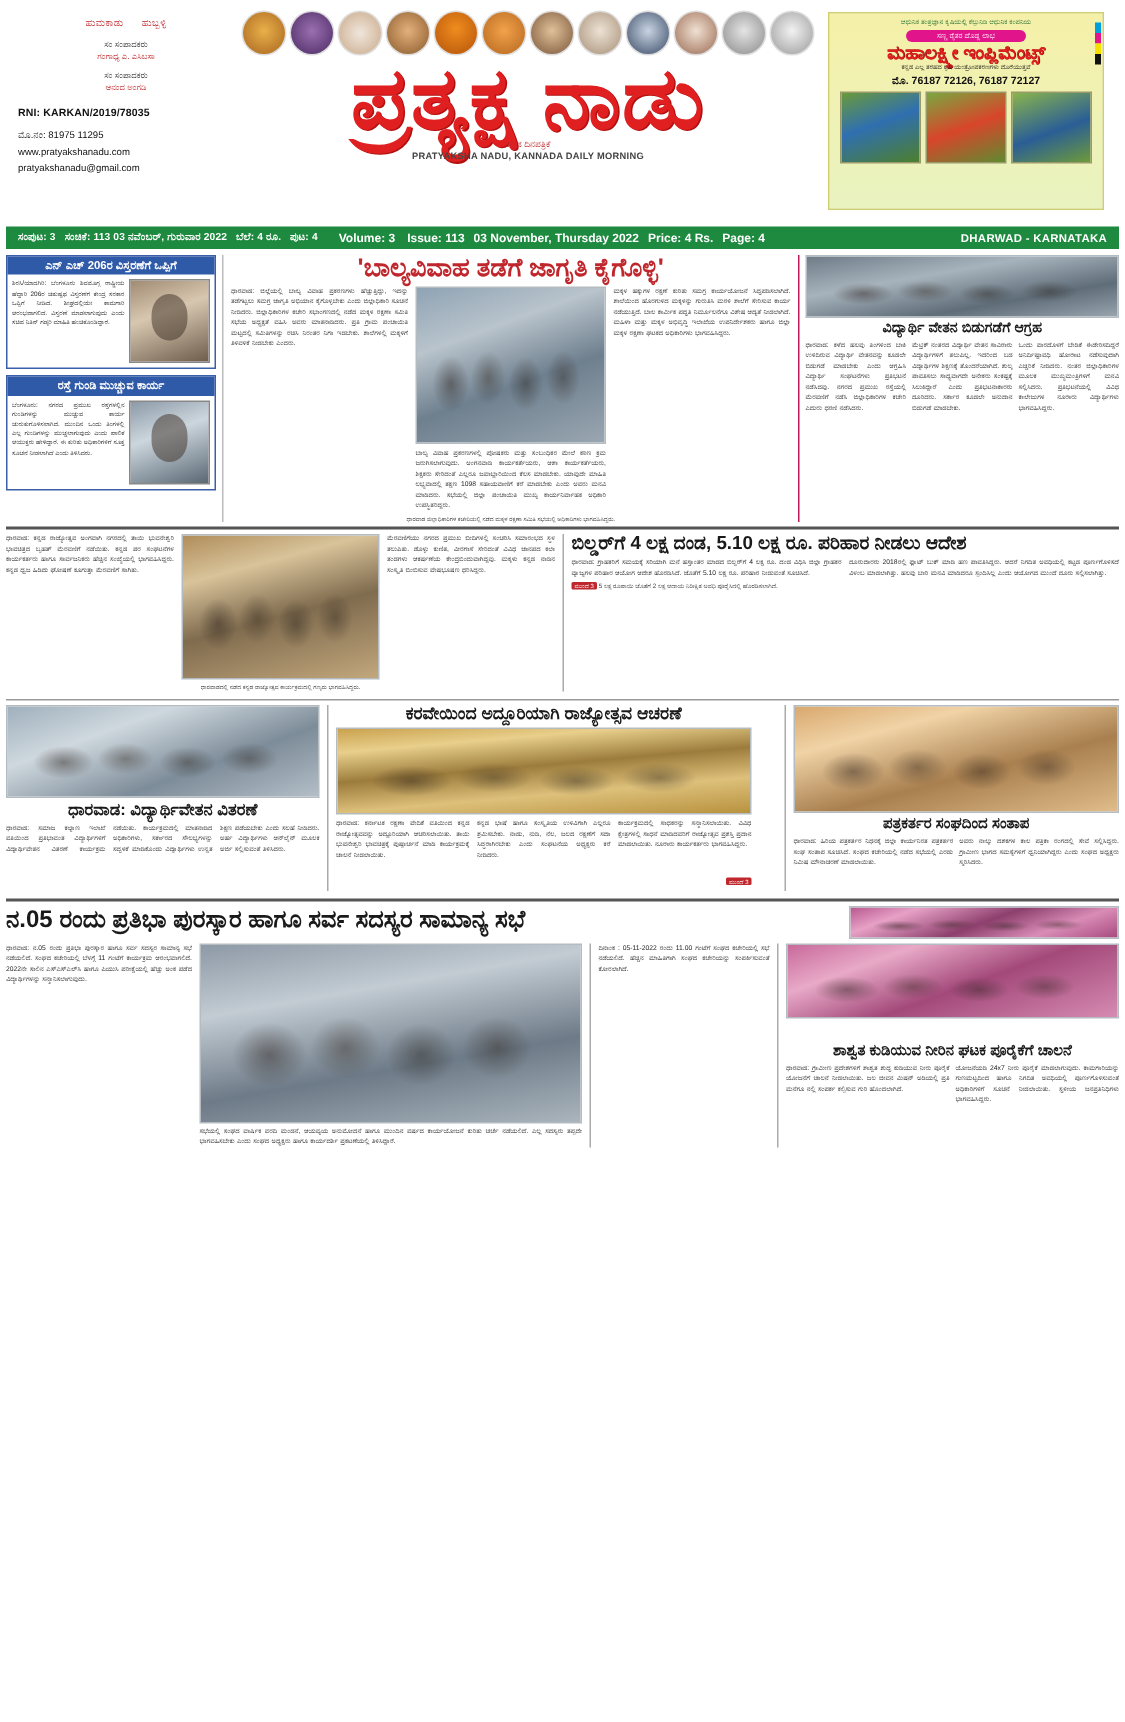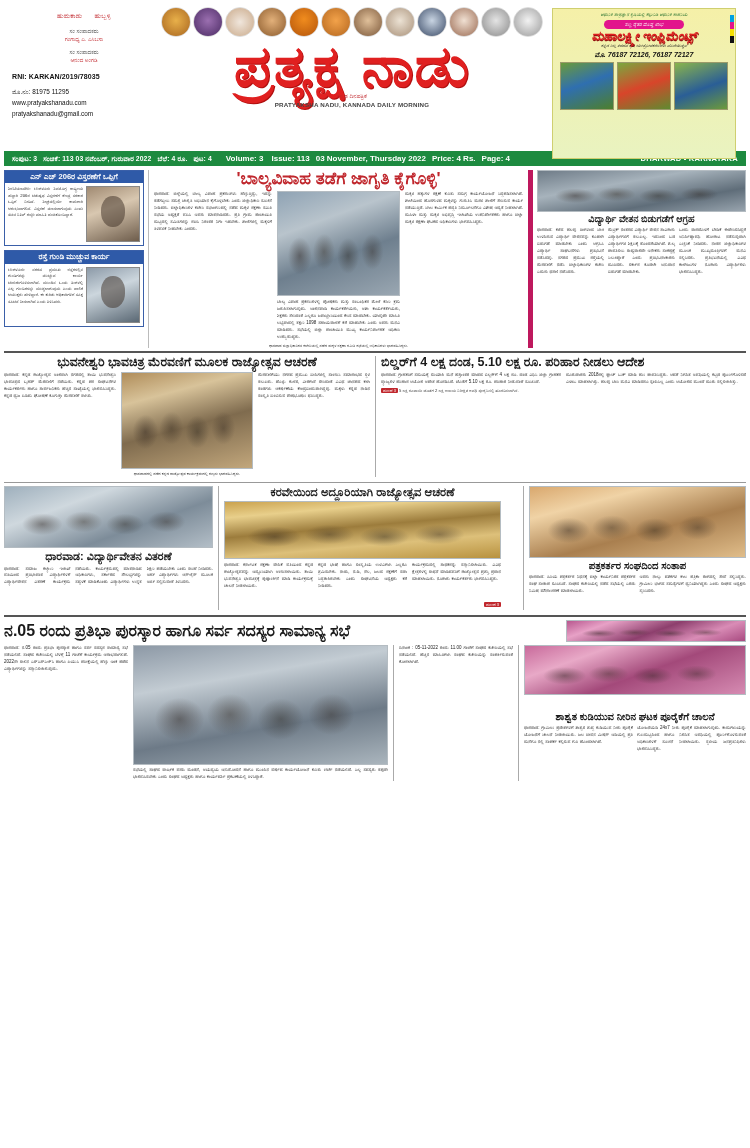--- a/index.html
+++ b/index.html
@@ -28,21 +28,21 @@
   .logo-k {
     font-family: "Liberation Sans", sans-serif;
     font-size: 57px; font-weight: bold; color: #e02020;
     letter-spacing: 1px; line-height: 1.0; margin-top: 1px;
     text-shadow: 1px 1px 0 #b01010;
   }
   .logo-sub-k { font-size: 6px; color: #c0272d; margin-top: -2px; }
   .logo-sub-e { font-size: 6.2px; font-weight: bold; color: #444; letter-spacing: .2px; margin-top: 1px; }
 
   .mast-right { width: 190px; padding: 4px 2px 0 4px; }
-  .ad-box { border: 1px solid #cfcf70; background: linear-gradient(#f5f0a8, #e9f3c0); height: 151px; padding: 3px 3px 2px 3px; position: relative; font-style: italic; }
+  .ad-box { border: 1px solid #cfcf70; background: linear-gradient(#f5f0a8, #e9f3c0); height: 132px; padding: 3px 3px 2px 3px; position: relative; }
   .ad-l1 { font-size: 4.6px; color: #1d6b2a; text-align: center; line-height: 1.3; }
   .ad-badge { margin: 2px auto 1px auto; width: 80px; background: #e2148c; color: #fff; font-size: 5px; text-align: center; border-radius: 9px; padding: 1px 0; }
   .ad-title { font-size: 12.5px; font-weight: bold; color: #e02020; text-align: center; line-height: 1.0; margin: 1px 0; text-shadow: .5px .5px 0 #8a0e0e; }
   .ad-l2 { font-size: 4.4px; color: #111; text-align: center; line-height: 1.35; margin-top: 1px; }
   .ad-phone { font-size: 7px; font-weight: bold; color: #111; text-align: center; margin: 2px 0 3px 0; }
   .ad-imgs { display: flex; gap: 3px; justify-content: center; }
   .ad-img { width: 54px; height: 48px; border: 1px solid #9a9a6a; position: relative; overflow: hidden; }
   .cmyk { position: absolute; right: 1px; top: 6px; width: 4px; }
   .cmyk div { height: 7px; }
 
@@ -229,21 +229,21 @@
       </div>
       <div class="sb-box">
         <div class="sb-head">ರಸ್ತೆ ಗುಂಡಿ ಮುಚ್ಚುವ ಕಾರ್ಯ</div>
         <div class="sb-body">
           <div class="sb-txt">ಬೆಂಗಳೂರು: ನಗರದ ಪ್ರಮುಖ ರಸ್ತೆಗಳಲ್ಲಿನ ಗುಂಡಿಗಳನ್ನು ಮುಚ್ಚುವ ಕಾರ್ಯ ಚುರುಕುಗೊಳಿಸಲಾಗಿದೆ. ಮುಂದಿನ ಒಂದು ತಿಂಗಳಲ್ಲಿ ಎಲ್ಲ ಗುಂಡಿಗಳನ್ನು ಮುಚ್ಚಲಾಗುವುದು ಎಂದು ಪಾಲಿಕೆ ಆಯುಕ್ತರು ಹೇಳಿದ್ದಾರೆ. ಈ ಕುರಿತು ಅಧಿಕಾರಿಗಳಿಗೆ ಸೂಕ್ತ ಸೂಚನೆ ನೀಡಲಾಗಿದೆ ಎಂದು ತಿಳಿಸಿದರು.</div>
           <div class="sb-portrait" style="background:linear-gradient(160deg,#8c9aa8,#ccd6dd 40%,#5a6874)"></div>
         </div>
       </div>
     </div>
 
-    <div style="width:385px; flex:none; border-left:1px solid #bbb; border-right:5px solid #be185d; padding:0 5px;">
+    <div style="width:385px; flex:none; border-left:1px solid #bbb; border-right:1px solid #be185d; padding:0 5px;">
       <div class="hl-red" style="font-size:17px; margin-bottom:3px;">'ಬಾಲ್ಯವಿವಾಹ ತಡೆಗೆ ಜಾಗೃತಿ ಕೈಗೊಳ್ಳಿ'</div>
       <div style="display:flex; gap:5px;">
         <div style="width:118px;">
           <div class="body-txt">ಧಾರವಾಡ: ಜಿಲ್ಲೆಯಲ್ಲಿ ಬಾಲ್ಯ ವಿವಾಹ ಪ್ರಕರಣಗಳು ಹೆಚ್ಚುತ್ತಿದ್ದು, ಇದನ್ನು ತಡೆಗಟ್ಟಲು ಸಮಗ್ರ ಜಾಗೃತಿ ಅಭಿಯಾನ ಕೈಗೊಳ್ಳಬೇಕು ಎಂದು ಜಿಲ್ಲಾಧಿಕಾರಿ ಸೂಚನೆ ನೀಡಿದರು. ಜಿಲ್ಲಾಧಿಕಾರಿಗಳ ಕಚೇರಿ ಸಭಾಂಗಣದಲ್ಲಿ ನಡೆದ ಮಕ್ಕಳ ರಕ್ಷಣಾ ಸಮಿತಿ ಸಭೆಯ ಅಧ್ಯಕ್ಷತೆ ವಹಿಸಿ ಅವರು ಮಾತನಾಡಿದರು. ಪ್ರತಿ ಗ್ರಾಮ ಪಂಚಾಯಿತಿ ಮಟ್ಟದಲ್ಲಿ ಸಮಿತಿಗಳನ್ನು ರಚಿಸಿ ನಿರಂತರ ನಿಗಾ ಇಡಬೇಕು. ಶಾಲೆಗಳಲ್ಲಿ ಮಕ್ಕಳಿಗೆ ತಿಳಿವಳಿಕೆ ನೀಡಬೇಕು ಎಂದರು.</div>
         </div>
         <div style="flex:1;">
           <div class="photo p-meet" style="height:105px; margin-bottom:3px;"></div>
           <div class="body-txt">ಬಾಲ್ಯ ವಿವಾಹ ಪ್ರಕರಣಗಳಲ್ಲಿ ಪೋಷಕರು ಮತ್ತು ಸಂಬಂಧಿಕರ ಮೇಲೆ ಕಠಿಣ ಕ್ರಮ ಜರುಗಿಸಲಾಗುವುದು. ಅಂಗನವಾಡಿ ಕಾರ್ಯಕರ್ತೆಯರು, ಆಶಾ ಕಾರ್ಯಕರ್ತೆಯರು, ಶಿಕ್ಷಕರು ಸೇರಿದಂತೆ ಎಲ್ಲರೂ ಜವಾಬ್ದಾರಿಯಿಂದ ಕೆಲಸ ಮಾಡಬೇಕು. ಯಾವುದೇ ಮಾಹಿತಿ ಲಭ್ಯವಾದಲ್ಲಿ ತಕ್ಷಣ 1098 ಸಹಾಯವಾಣಿಗೆ ಕರೆ ಮಾಡಬೇಕು ಎಂದು ಅವರು ಮನವಿ ಮಾಡಿದರು. ಸಭೆಯಲ್ಲಿ ಜಿಲ್ಲಾ ಪಂಚಾಯಿತಿ ಮುಖ್ಯ ಕಾರ್ಯನಿರ್ವಾಹಕ ಅಧಿಕಾರಿ ಉಪಸ್ಥಿತರಿದ್ದರು.</div>
         </div>
         <div style="width:118px;">
@@ -262,21 +262,20 @@
         <div style="flex:1;" class="body-txt">ಒಂದು ವಾರದೊಳಗೆ ಬೇಡಿಕೆ ಈಡೇರಿಸದಿದ್ದರೆ ಅನಿರ್ದಿಷ್ಟಾವಧಿ ಹೋರಾಟ ನಡೆಸುವುದಾಗಿ ಎಚ್ಚರಿಕೆ ನೀಡಿದರು. ನಂತರ ಜಿಲ್ಲಾಧಿಕಾರಿಗಳ ಮೂಲಕ ಮುಖ್ಯಮಂತ್ರಿಗಳಿಗೆ ಮನವಿ ಸಲ್ಲಿಸಿದರು. ಪ್ರತಿಭಟನೆಯಲ್ಲಿ ವಿವಿಧ ಕಾಲೇಜುಗಳ ನೂರಾರು ವಿದ್ಯಾರ್ಥಿಗಳು ಭಾಗವಹಿಸಿದ್ದರು.</div>
       </div>
     </div>
   </div>
 
   <div class="hr-thick"></div>
 
   <div style="display:flex; margin:0 4px; gap:5px;">
 
     <div style="width:372px; flex:none; border-right:1px solid #aaa; padding-right:5px;">
-      <div class="hl-blk" style="font-size:12.5px; margin-bottom:3px;">ಭುವನೇಶ್ವರಿ ಭಾವಚಿತ್ರ ಮೆರವಣಿಗೆ ಮೂಲಕ ರಾಜ್ಯೋತ್ಸವ ಆಚರಣೆ</div>
       <div style="display:flex; gap:5px;">
         <div style="width:112px;" class="body-txt">ಧಾರವಾಡ: ಕನ್ನಡ ರಾಜ್ಯೋತ್ಸವ ಅಂಗವಾಗಿ ನಗರದಲ್ಲಿ ತಾಯಿ ಭುವನೇಶ್ವರಿ ಭಾವಚಿತ್ರದ ಬೃಹತ್ ಮೆರವಣಿಗೆ ನಡೆಯಿತು. ಕನ್ನಡ ಪರ ಸಂಘಟನೆಗಳ ಕಾರ್ಯಕರ್ತರು ಹಾಗೂ ಸಾರ್ವಜನಿಕರು ಹೆಚ್ಚಿನ ಸಂಖ್ಯೆಯಲ್ಲಿ ಭಾಗವಹಿಸಿದ್ದರು. ಕನ್ನಡ ಧ್ವಜ ಹಿಡಿದು ಘೋಷಣೆ ಕೂಗುತ್ತಾ ಮೆರವಣಿಗೆ ಸಾಗಿತು.</div>
         <div style="flex:1;">
           <div class="photo p-group" style="height:97px; margin-bottom:2px;"></div>
           <div class="caption">ಧಾರವಾಡದಲ್ಲಿ ನಡೆದ ಕನ್ನಡ ರಾಜ್ಯೋತ್ಸವ ಕಾರ್ಯಕ್ರಮದಲ್ಲಿ ಗಣ್ಯರು ಭಾಗವಹಿಸಿದ್ದರು.</div>
         </div>
         <div style="width:112px;" class="body-txt">ಮೆರವಣಿಗೆಯು ನಗರದ ಪ್ರಮುಖ ಬೀದಿಗಳಲ್ಲಿ ಸಂಚರಿಸಿ ಸಮಾರಂಭದ ಸ್ಥಳ ತಲುಪಿತು. ಡೊಳ್ಳು ಕುಣಿತ, ವೀರಗಾಸೆ ಸೇರಿದಂತೆ ವಿವಿಧ ಜಾನಪದ ಕಲಾ ತಂಡಗಳು ಆಕರ್ಷಣೆಯ ಕೇಂದ್ರಬಿಂದುವಾಗಿದ್ದವು. ಮಕ್ಕಳು ಕನ್ನಡ ನಾಡಿನ ಸಂಸ್ಕೃತಿ ಬಿಂಬಿಸುವ ವೇಷಭೂಷಣ ಧರಿಸಿದ್ದರು.</div>
       </div>
     </div>
 

